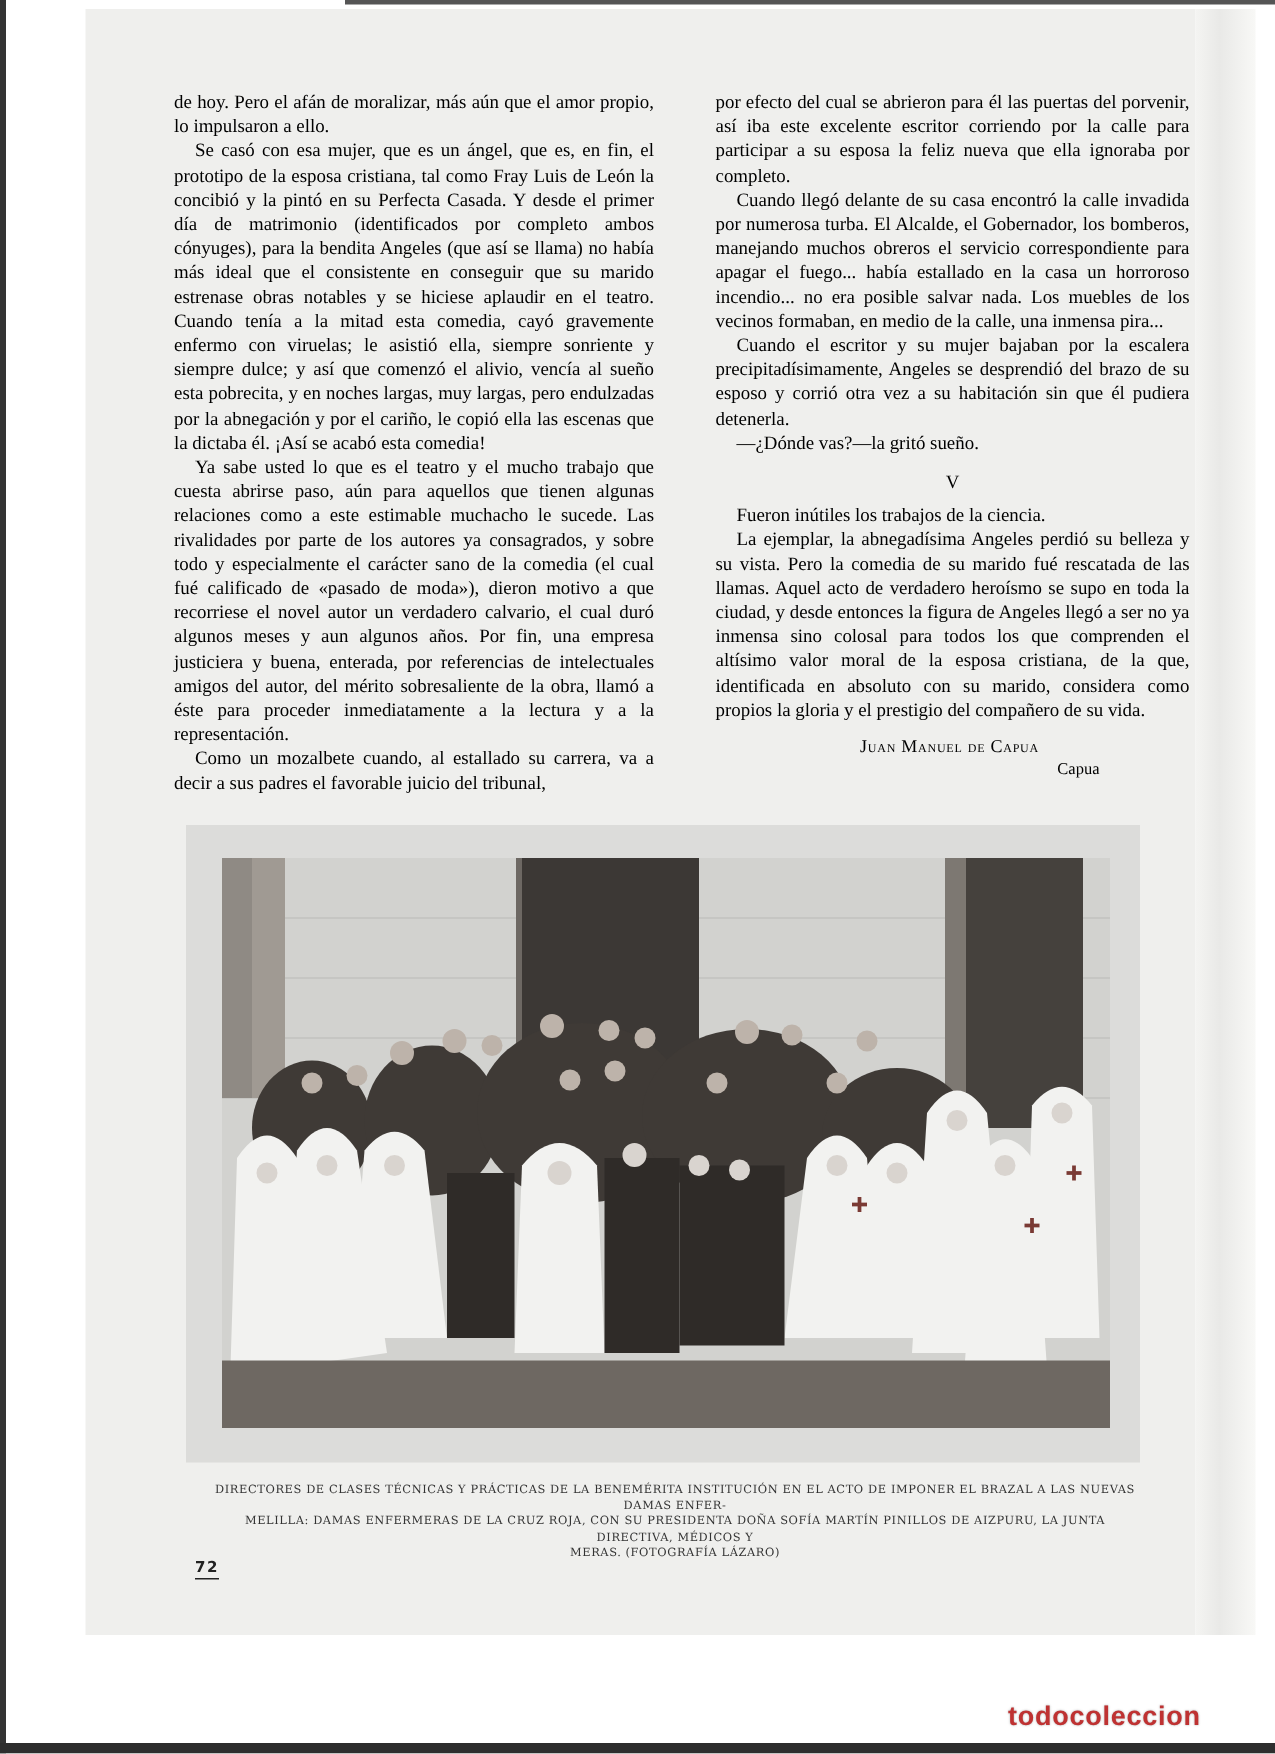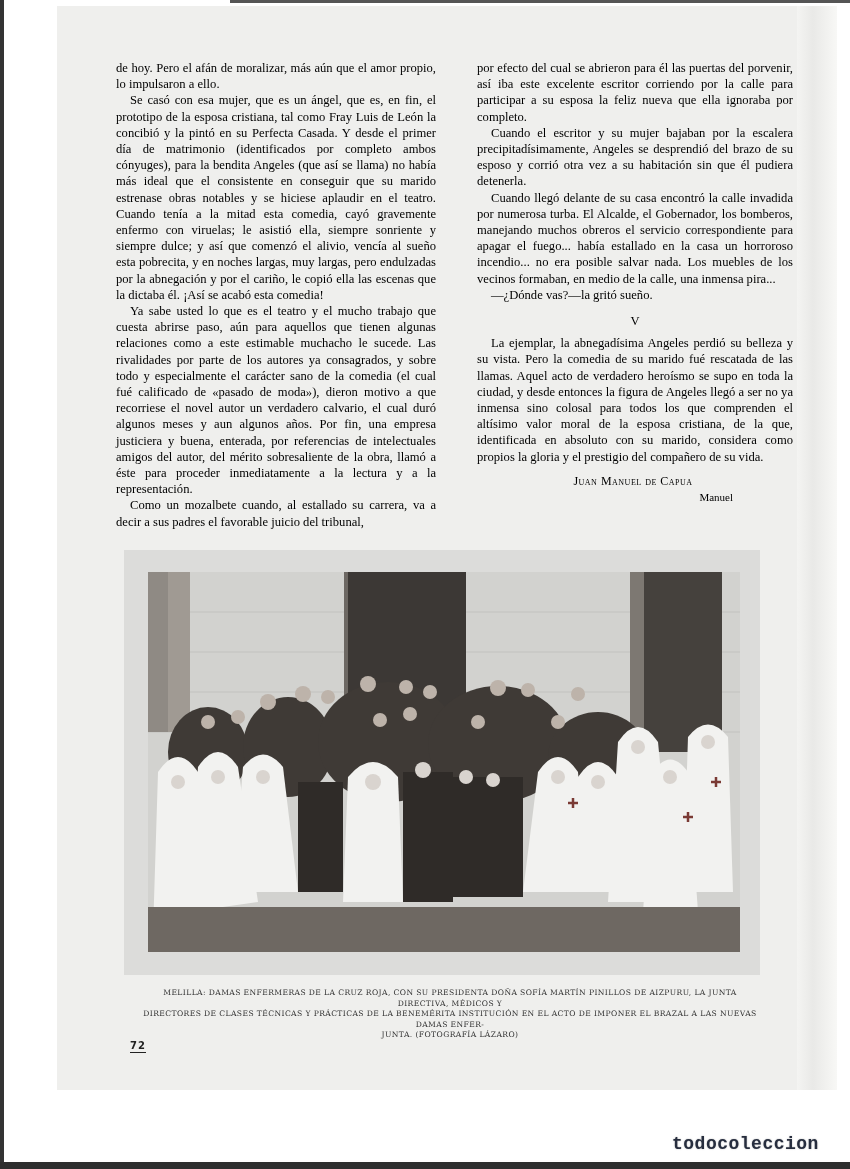--- a/index.html
+++ b/index.html
@@ -14,46 +14,47 @@
   .col p.noindent{text-indent:0;}
   .col-left{left:116px;}
   .col-right{left:444px;width:316px;margin-left:33px;}
   .section-num{text-align:center;text-indent:0 !important;margin:10px 0 6px !important;}
   .sig{text-align:center;text-indent:0 !important;margin-top:8px !important;font-variant:small-caps;letter-spacing:0.5px;font-size:12px;padding-right:4px;}
   .place{text-align:right;text-indent:0 !important;font-size:11px;padding-right:60px;}
   .photo-frame{position:absolute;left:124px;top:550px;width:636px;height:425px;background:#dcdcda;}
   .photo{position:absolute;left:148px;top:572px;width:592px;height:380px;background:#cfcfcc;overflow:hidden;}
   .caption{position:absolute;left:140px;top:988px;width:620px;font-family:"DejaVu Serif",serif;font-size:7.6px;line-height:10.6px;color:#333;text-align:center;letter-spacing:0.4px;}
   .page-num{position:absolute;left:130px;top:1040px;font-family:"DejaVu Sans",sans-serif;font-weight:bold;font-size:10px;color:#222;letter-spacing:1px;border-bottom:1.5px solid #222;padding-bottom:1px;text-align:center;}
-  .watermark{position:absolute;left:672px;top:1134px;font-family:Liberation Mono, monospace;font-weight:bold;font-size:18px;color:#0f172a;letter-spacing:0.5px;text-shadow:0 0 1px #bbb,0 0 2px #ccc;opacity:0.9;}
+  .watermark{position:absolute;left:672px;top:1134px;font-family:Liberation Sans, sans-serif;font-weight:bold;font-size:18px;color:#b91c1c;letter-spacing:0.5px;text-shadow:0 0 1px #bbb,0 0 2px #ccc;opacity:0.9;}
 </style>
 </head>
 <body>
 
 <div class="edge-left"></div>
 <div class="edge-top"></div>
 <div class="page"></div>
 <div class="fold"></div>
 
 <div class="col col-left">
   <p class="noindent">de hoy. Pero el afán de moralizar, más aún que el amor propio, lo impulsaron a ello.</p>
   <p>Se casó con esa mujer, que es un ángel, que es, en fin, el prototipo de la esposa cristiana, tal como Fray Luis de León la concibió y la pintó en su Perfecta Casada. Y desde el primer día de matrimonio (identificados por completo ambos cónyuges), para la bendita Angeles (que así se llama) no había más ideal que el consistente en conseguir que su marido estrenase obras notables y se hiciese aplaudir en el teatro. Cuando tenía a la mitad esta comedia, cayó gravemente enfermo con viruelas; le asistió ella, siempre sonriente y siempre dulce; y así que comenzó el alivio, vencía al sueño esta pobrecita, y en noches largas, muy largas, pero endulzadas por la abnegación y por el cariño, le copió ella las escenas que la dictaba él. ¡Así se acabó esta comedia!</p>
   <p>Ya sabe usted lo que es el teatro y el mucho trabajo que cuesta abrirse paso, aún para aquellos que tienen algunas relaciones como a este estimable muchacho le sucede. Las rivalidades por parte de los autores ya consagrados, y sobre todo y especialmente el carácter sano de la comedia (el cual fué calificado de «pasado de moda»), dieron motivo a que recorriese el novel autor un verdadero calvario, el cual duró algunos meses y aun algunos años. Por fin, una empresa justiciera y buena, enterada, por referencias de intelectuales amigos del autor, del mérito sobresaliente de la obra, llamó a éste para proceder inmediatamente a la lectura y a la representación.</p>
   <p>Como un mozalbete cuando, al estallado su carrera, va a decir a sus padres el favorable juicio del tribunal,</p>
 </div>
 
 <div class="col col-right">
   <p class="noindent">por efecto del cual se abrieron para él las puertas del porvenir, así iba este excelente escritor corriendo por la calle para participar a su esposa la feliz nueva que ella ignoraba por completo.</p>
+  <p>Cuando llegó delante de su casa encontró la calle invadida por numerosa turba. El Alcalde, el Gobernador, los bomberos, manejando muchos obreros el servicio correspondiente para apagar el fuego... había estallado en la casa un horroroso incendio... no era posible salvar nada. Los muebles de los vecinos formaban, en medio de la calle, una inmensa pira...</p>
   <p>Cuando el escritor y su mujer bajaban por la escalera precipitadísimamente, Angeles se desprendió del brazo de su esposo y corrió otra vez a su habitación sin que él pudiera detenerla.</p>
-  <p>Cuando llegó delante de su casa encontró la calle invadida por numerosa turba. El Alcalde, el Gobernador, los bomberos, manejando muchos obreros el servicio correspondiente para apagar el fuego... había estallado en la casa un horroroso incendio... no era posible salvar nada. Los muebles de los vecinos formaban, en medio de la calle, una inmensa pira...</p>
   <p>—¿Dónde vas?—la gritó sueño.</p>
   <p class="section-num">V</p>
+  <p>Fueron inútiles los trabajos de la ciencia.</p>
   <p>La ejemplar, la abnegadísima Angeles perdió su belleza y su vista. Pero la comedia de su marido fué rescatada de las llamas. Aquel acto de verdadero heroísmo se supo en toda la ciudad, y desde entonces la figura de Angeles llegó a ser no ya inmensa sino colosal para todos los que comprenden el altísimo valor moral de la esposa cristiana, de la que, identificada en absoluto con su marido, considera como propios la gloria y el prestigio del compañero de su vida.</p>
   <p class="sig">Juan Manuel de Capua</p>
-  <p class="place">Manuel</p>
+  <p class="place">Capua</p>
 </div>
 
 <div class="photo-frame"></div>
 <div class="photo">
   <svg width="592" height="380" viewBox="0 0 592 380">
     <rect x="0" y="0" width="592" height="380" fill="#d2d2cf"></rect>
 
     <g stroke="#c2c2bf" stroke-width="1">
       <line x1="0" y1="40" x2="592" y2="40"></line>
       <line x1="0" y1="80" x2="592" y2="80"></line>
@@ -134,22 +135,22 @@
       <line x1="425" y1="226" x2="425" y2="236"></line>
         <line x1="420" y1="231" x2="430" y2="231"></line>
     </g>
 
     <rect x="0" y="335" width="592" height="45" fill="#6e6862"></rect>
     <rect x="0" y="335" width="592" height="45" fill="url(#noise)" opacity="0.3"></rect>
   </svg>
 </div>
 
 <div class="caption">
+  <div>DIRECTORES DE CLASES TÉCNICAS Y PRÁCTICAS DE LA BENEMÉRITA INSTITUCIÓN EN EL ACTO DE IMPONER EL BRAZAL A LAS NUEVAS DAMAS ENFER-</div>
   <div>MELILLA: DAMAS ENFERMERAS DE LA CRUZ ROJA, CON SU PRESIDENTA DOÑA SOFÍA MARTÍN PINILLOS DE AIZPURU, LA JUNTA DIRECTIVA, MÉDICOS Y</div>
-  <div>DIRECTORES DE CLASES TÉCNICAS Y PRÁCTICAS DE LA BENEMÉRITA INSTITUCIÓN EN EL ACTO DE IMPONER EL BRAZAL A LAS NUEVAS DAMAS ENFER-</div>
-  <div>JUNTA. (FOTOGRAFÍA LÁZARO)</div>
+  <div>MERAS. (FOTOGRAFÍA LÁZARO)</div>
 </div>
 
 <div class="page-num">72</div>
 
 <div class="watermark">todocoleccion</div>
 
 <div class="edge-bottom"></div>
 
 </body></html>

